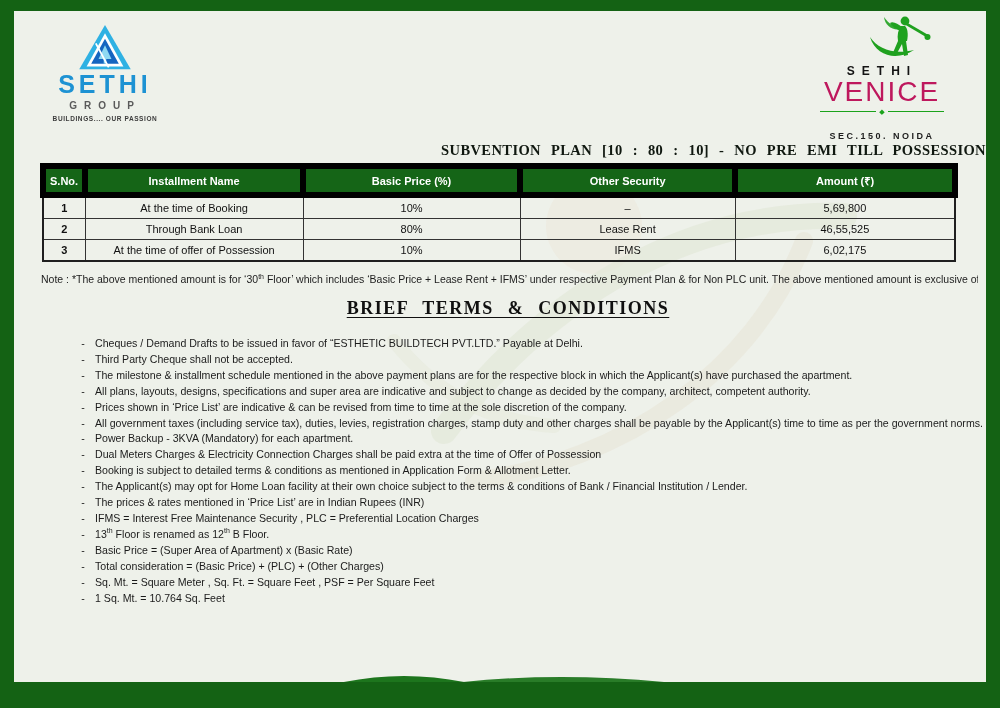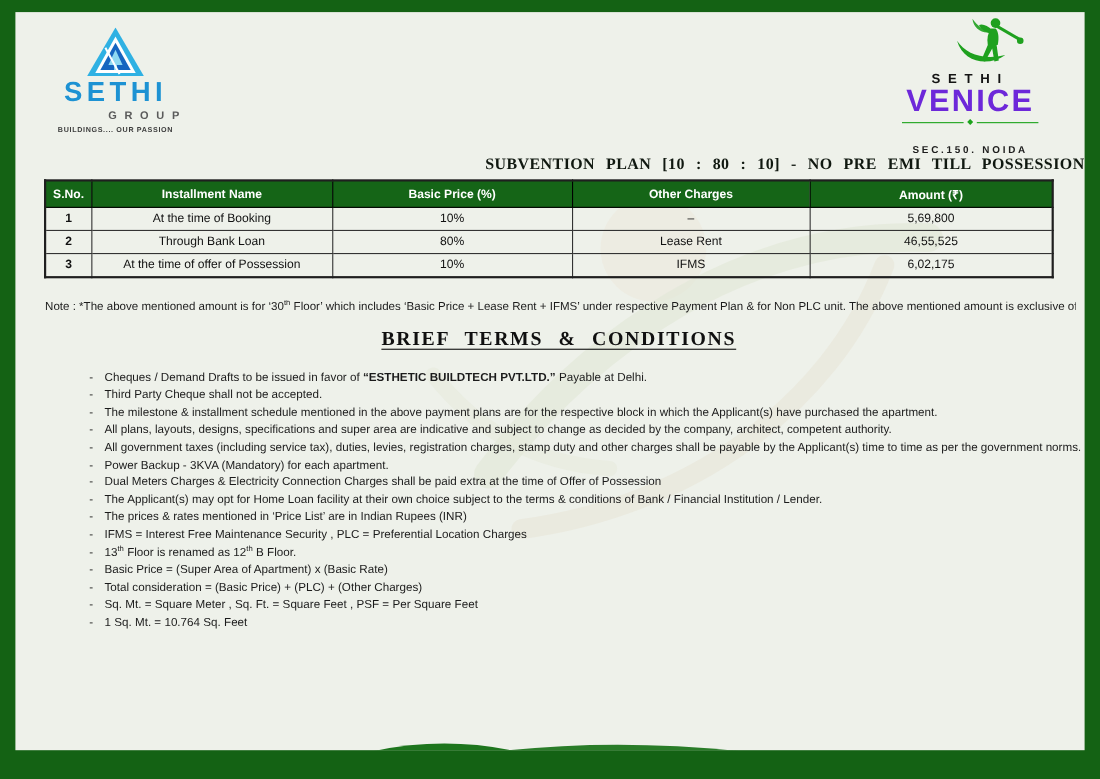--- a/index.html
+++ b/index.html
@@ -12,43 +12,43 @@
   .sheet {
     position:absolute; left:14px; top:11px; right:14px; bottom:26px;
     background:#eef1ea; overflow:hidden;padding-left:32px;
   }
   
   .watermark { position:absolute; left:0; top:0; width:100%; height:100%; pointer-events:none; }
   
   .group-logo { position:absolute; left:26px; top:14px; width:130px; text-align:center; }
   .group-logo .tri { display:block; margin:0 auto 1px; }
   .group-name { font-size:25px; font-weight:bold; letter-spacing:4px; color:#1d92d3; line-height:1; }
-  .group-sub  { font-size:10px; font-weight:bold; letter-spacing:7px; color:#5a5a5a; margin-top:3px;text-align:right; }
+  .group-sub  { font-size:10px; font-weight:bold; letter-spacing:7px; color:#5a5a5a; margin-top:3px; }
   .group-tag  { font-size:6.5px; font-weight:bold; letter-spacing:0.6px; color:#3c3c3c; margin-top:4px; }
   
   .venice-logo { position:absolute; right:38px; top:4px; width:132px; text-align:center; }
   .venice-golfer { display:block; margin:0 0 0 48px; }
   .venice-top { font-size:12px; font-weight:bold; letter-spacing:7px; color:#141414; line-height:1; }
-  .venice-name { font-size:28px; font-weight:bold; letter-spacing:2px; color:#6d28d9; line-height:1.05; }
+  .venice-name { font-size:28px; font-weight:normal; letter-spacing:2px; color:#be185d; line-height:1.05; }
   .venice-divider { display:flex; align-items:center; margin:2px 4px; }
   .venice-divider .rule { flex:1; height:1px; background:#1ba31b; }
   .venice-divider .diamond { color:#1ba31b; font-size:7px; padding:0 3px; line-height:1; }
   .venice-loc { font-size:9px; font-weight:bold; letter-spacing:2.5px; color:#1d1d1d; margin-top:16px; }
   
   .plan-title {
     position:absolute; left:0; right:0; top:131px; text-align:right;
     font-family:"Liberation Serif", serif; font-weight:bold; font-size:14.5px;
     color:#101810; word-spacing:6px; letter-spacing:0.4px;
   }
   
   .table-wrap { position:absolute; left:26px; right:28px; top:152px; }
   table.plan { width:100%; border-collapse:collapse; border:2px solid #1f1f1f; }
   table.plan th {
     background:#156517; color:#ffffff; font-size:11px; font-weight:bold;
-    border:1px solid #000000; padding:4px 4px; text-align:center;
+    border:6px solid #000000; padding:4px 4px; text-align:center;
   }
   table.plan td {
     font-size:11px; color:#111; border:1px solid #333;
     padding:3px 4px; text-align:center; height:14px;
   }
   table.plan td:first-child { font-weight:bold; }
   
   .note {
     position:absolute; left:27px; right:8px; top:262px;
     font-size:10.5px; color:#1c1c1c; white-space:nowrap; overflow:hidden;
@@ -64,21 +64,21 @@
   
   .terms {
     position:absolute; left:64px; right:4px; top:325px;
     list-style:none; margin:0; padding:0;
   }
   .terms li {
     font-size:10.6px; line-height:15.9px; color:#1b1b1b;
     white-space:nowrap; overflow:hidden;
   }
   .terms li .dash { display:inline-block; min-width:10px; margin-right:7px; text-align:center; }
-  .b { font-weight:bold; }
+  .b { font-weight:normal; }
   
   .mounds { position:absolute; left:0; bottom:-1px; width:100%; height:22px; pointer-events:none; }
 </style>
 </head>
 <body>
 
 <div class="sheet">
 
   <svg class="watermark" viewBox="0 0 972 671" xmlns="http://www.w3.org/2000/svg">
     <circle cx="580" cy="215" r="48" fill="#ece8da" opacity="0.55"></circle>
@@ -133,21 +133,21 @@
           <col style="width:23.9%">
           <col style="width:23.8%">
           <col style="width:23.6%">
           <col style="width:24.1%">
       </colgroup>
       <thead>
         <tr>
             <th>S.No.</th>
             <th>Installment Name</th>
             <th>Basic Price (%)</th>
-            <th>Other Charges</th>
+            <th>Other Security</th>
             <th>Amount (₹)</th>
           </tr>
       </thead>
       <tbody>
           <tr>
             <td>1</td>
             <td>At the time of Booking</td>
             <td>10%</td>
             <td>–</td>
             <td>5,69,800</td>
@@ -172,23 +172,25 @@
 
   <div class="note"><span>Note : *The above mentioned amount is for ‘30</span><sup>th</sup><span> Floor’ which includes ‘Basic Price + Lease Rent + IFMS’ under respective Payment Plan &amp; for Non PLC unit. The above mentioned amount is exclusive of any taxes &amp; duties.</span></div>
 
   <div class="terms-heading">BRIEF TERMS &amp; CONDITIONS</div>
 
   <ul class="terms">
       <li><span class="dash">-</span><span>Cheques / Demand Drafts to be issued in favor of </span><span class="b">“ESTHETIC BUILDTECH PVT.LTD.”</span><span> Payable at Delhi.</span></li>
       <li><span class="dash">-</span><span>Third Party Cheque shall not be accepted.</span></li>
       <li><span class="dash">-</span><span>The milestone &amp; installment schedule mentioned in the above payment plans are for the respective block in which the Applicant(s) have purchased the apartment.</span></li>
       <li><span class="dash">-</span><span>All plans, layouts, designs, specifications and super area are indicative and subject to change as decided by the company, architect, competent authority.</span></li>
+      <li><span class="dash">-</span><span>Prices shown in ‘Price List’ are indicative &amp; can be revised from time to time at the sole discretion of the company.</span></li>
       <li><span class="dash">-</span><span>All government taxes (including service tax), duties, levies, registration charges, stamp duty and other charges shall be payable by the Applicant(s) time to time as per the government norms.</span></li>
       <li><span class="dash">-</span><span>Power Backup - 3KVA (Mandatory) for each apartment.</span></li>
       <li><span class="dash">-</span><span>Dual Meters Charges &amp; Electricity Connection Charges shall be paid extra at the time of Offer of Possession</span></li>
+      <li><span class="dash">-</span><span>Booking is subject to detailed terms &amp; conditions as mentioned in Application Form &amp; Allotment Letter.</span></li>
       <li><span class="dash">-</span><span>The Applicant(s) may opt for Home Loan facility at their own choice subject to the terms &amp; conditions of Bank / Financial Institution / Lender.</span></li>
       <li><span class="dash">-</span><span>The prices &amp; rates mentioned in ‘Price List’ are in Indian Rupees (INR)</span></li>
       <li><span class="dash">-</span><span>IFMS = Interest Free Maintenance Security , PLC = Preferential Location Charges</span></li>
       <li><span class="dash">-</span><span>13</span><sup>th</sup><span> Floor is renamed as 12</span><sup>th</sup><span> B Floor.</span></li>
       <li><span class="dash">-</span><span>Basic Price = (Super Area of Apartment) x (Basic Rate)</span></li>
       <li><span class="dash">-</span><span>Total consideration = (Basic Price) + (PLC) + (Other Charges)</span></li>
       <li><span class="dash">-</span><span>Sq. Mt. = Square Meter , Sq. Ft. = Square Feet , PSF = Per Square Feet</span></li>
       <li><span class="dash">-</span><span>1 Sq. Mt. = 10.764 Sq. Feet</span></li>
     </ul>
 

